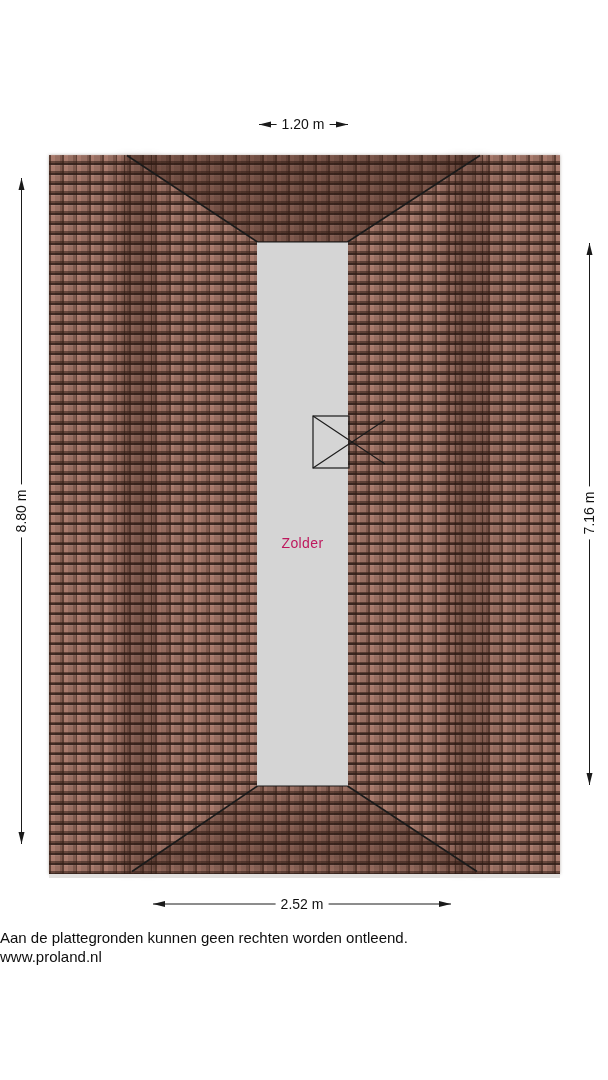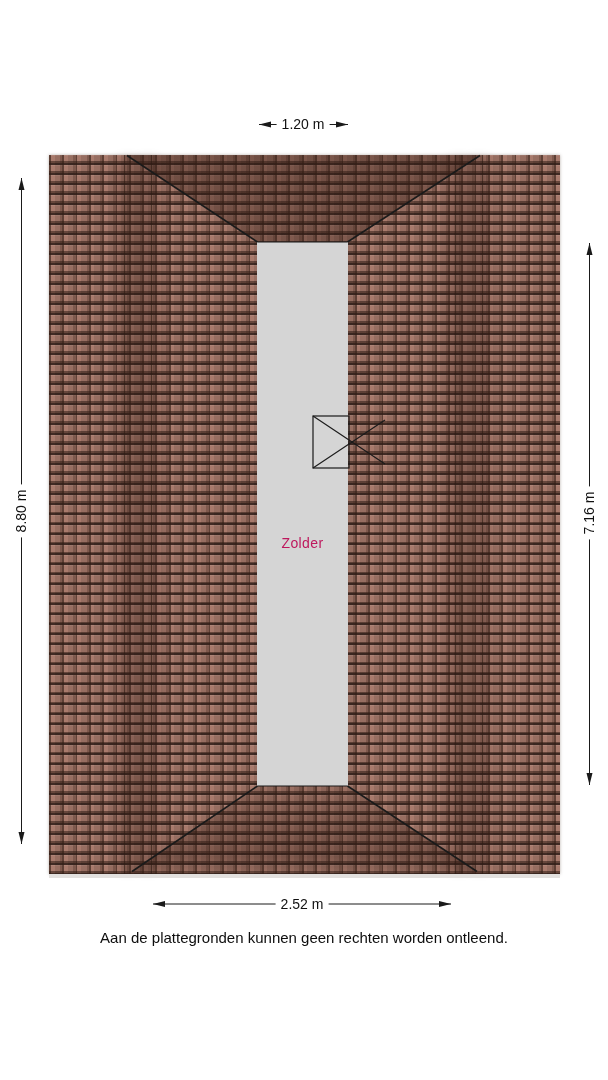--- a/index.html
+++ b/index.html
@@ -64,21 +64,21 @@
     padding:1px 5px;white-space:nowrap;transform:translate(-50%,-50%);
   }
   .dim.vertical{transform:translate(-50%,-50%) rotate(-90deg);}
   .dim-top{left:303px;top:124px;}
   .dim-bottom{left:302px;top:904px;}
   .dim-left{left:21px;top:511px;}
   .dim-right{left:589px;top:513px;}
 
   
   .footer{
-    position:absolute;left:0;top:928px;width:608px;text-align:center;
+    position:absolute;left:0;top:928px;width:608px;text-align:left;
     font-size:15px;line-height:19px;color:#0d0d0d;
   }
 </style>
 </head>
 <body>
 
 <div class="canvas">
 
   <div class="roof">
     <div class="fold-band band-left"></div>
@@ -137,15 +137,16 @@
     </g>
   </svg>
 
   <span class="dim dim-top">1.20 m</span>
   <span class="dim dim-bottom">2.52 m</span>
   <span class="dim dim-left vertical">8.80 m</span>
   <span class="dim dim-right vertical">7.16 m</span>
 
   <div class="footer">
     <div>Aan de plattegronden kunnen geen rechten worden ontleend.</div>
+    <div>www.proland.nl</div>
   </div>
 
 </div>
 
 </body></html>

